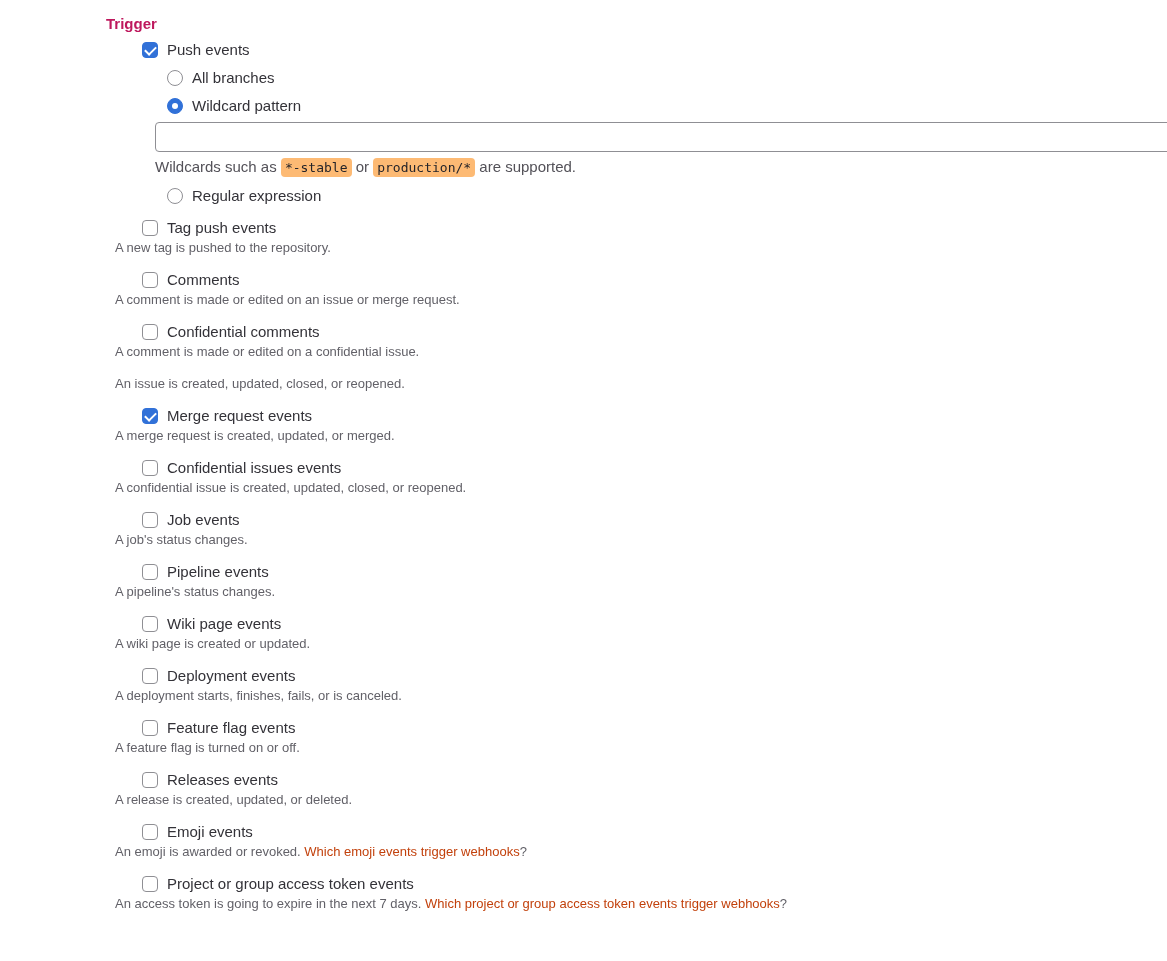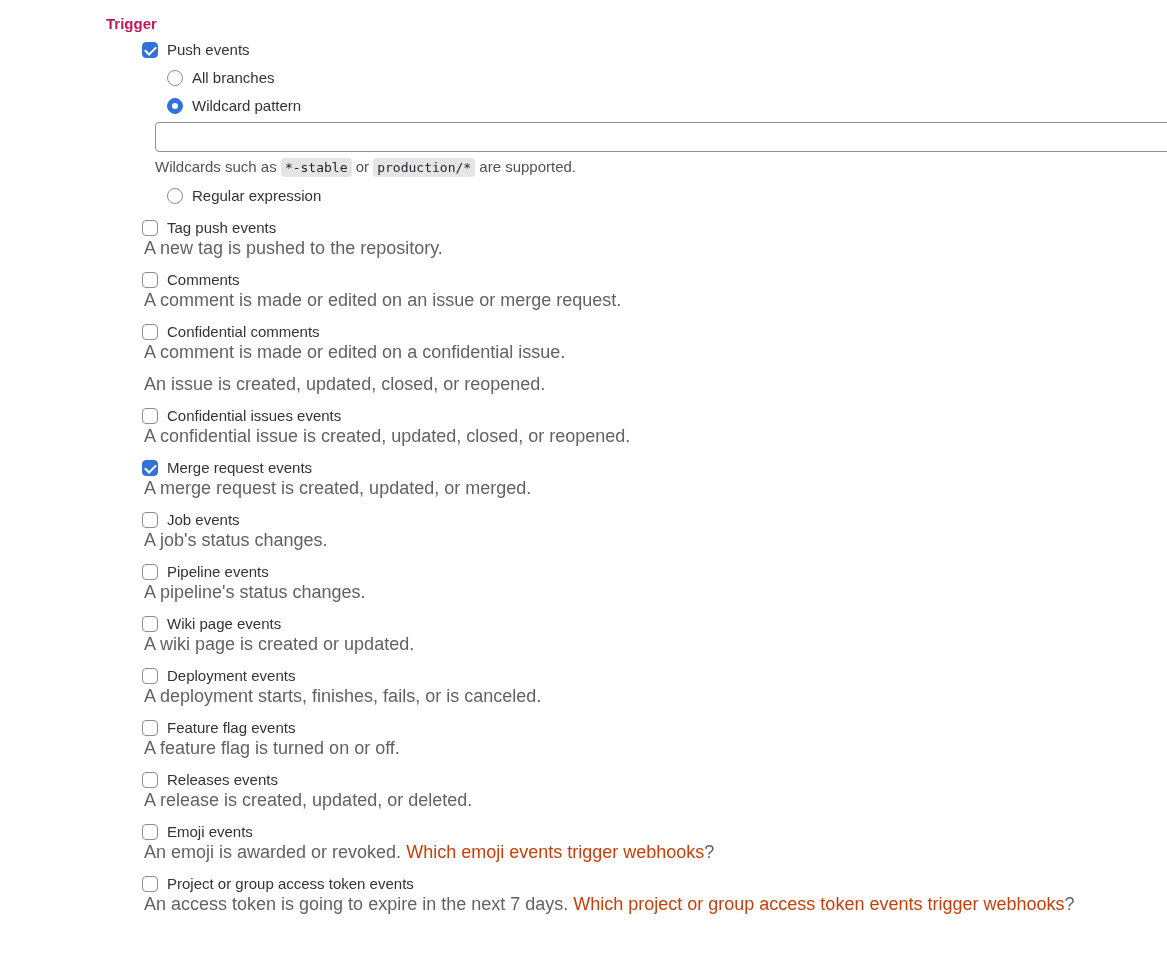--- a/index.html
+++ b/index.html
@@ -110,30 +110,30 @@
   .input-help {
     margin-top: 5px;
     margin-left: 24px;
     font-size: 15px;
     line-height: 20px;
     color: #535158;
   }
   .code-chip {
     font-family: "DejaVu Sans Mono", "Liberation Mono", monospace;
     font-size: 13px;
-    background: #e5e5e5;
+    background: #fdba74;
     color: #252429;
     border-radius: 4px;
     padding: 2px 4px;
   }
   .hook-list { margin-top: 10px; }
   .hook-item { margin-bottom: 12px; }
   .desc {
-    margin-left: 38px;
-    font-size: 18px;
+    margin-left: 9px;
+    font-size: 13px;
     line-height: 20px;
     color: #626168;
   }
   .desc a {
     color: #c2410c;
     text-decoration: none;
     cursor: pointer;
   }
   .desc a:empty { display: none; }
 </style>
@@ -202,39 +202,39 @@
         </div>
       <div class="desc"><span>A comment is made or edited on a confidential issue.</span></div>
     </div>
 
     <div class="hook-item">
       <div class="desc"><span>An issue is created, updated, closed, or reopened.</span></div>
     </div>
 
     <div class="hook-item">
       <div class="row">
-          <span class="checkbox"></span>
-          <span class="ctl-label">Confidential issues events</span>
-        </div>
-      <div class="desc"><span>A confidential issue is created, updated, closed, or reopened.</span></div>
-    </div>
-
-    <div class="hook-item">
-      <div class="row">
           <span class="checkbox checked">
             <span class="check-icon"></span>
           </span>
           <span class="ctl-label">Merge request events</span>
         </div>
       <div class="desc"><span>A merge request is created, updated, or merged.</span></div>
     </div>
 
     <div class="hook-item">
       <div class="row">
           <span class="checkbox"></span>
+          <span class="ctl-label">Confidential issues events</span>
+        </div>
+      <div class="desc"><span>A confidential issue is created, updated, closed, or reopened.</span></div>
+    </div>
+
+    <div class="hook-item">
+      <div class="row">
+          <span class="checkbox"></span>
           <span class="ctl-label">Job events</span>
         </div>
       <div class="desc"><span>A job's status changes.</span></div>
     </div>
 
     <div class="hook-item">
       <div class="row">
           <span class="checkbox"></span>
           <span class="ctl-label">Pipeline events</span>
         </div>

